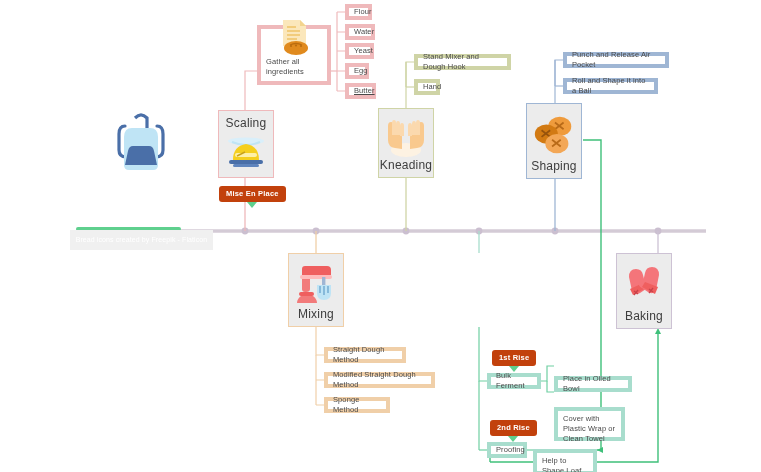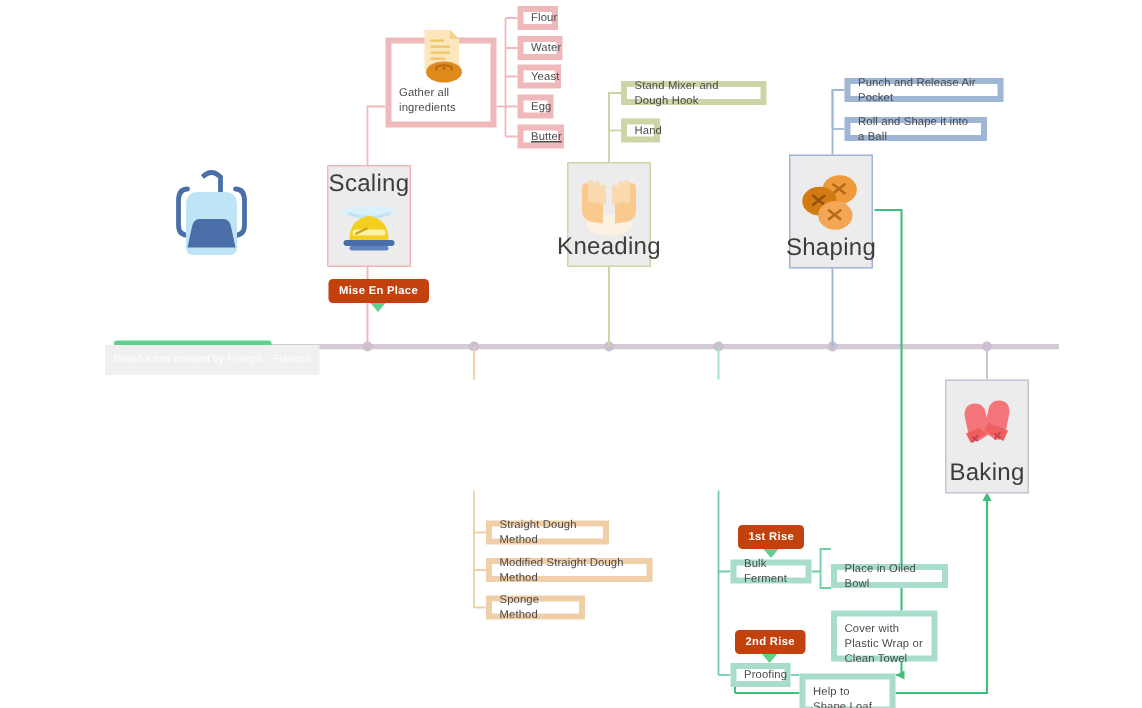--- a/index.html
+++ b/index.html
@@ -22,21 +22,21 @@
     background: #ececec;
     border: 1px solid #c8c8c8;
     display: flex;
     flex-direction: column;
     align-items: center;
     justify-content: flex-end;
     padding: 6px 4px 5px 4px;
   }
   .node .icon { flex: 1 1 auto; display:flex; align-items:center; justify-content:center; width:100%; }
   .node .label {
-    font-size: 16px;
+    font-size: 12px;
     color: #3d3d3d;
     letter-spacing: .2px;
     text-align: center;
     line-height: 14px;
     white-space: nowrap;
   }
   .node.top .label { order: -1; margin-bottom: 2px; }
 
   
   .leaf {
@@ -215,23 +215,38 @@
         <path d="M25 9 l9 7 M34 9 l-9 7" stroke="#b86a18" stroke-width="1.8" fill="none"></path>
         <ellipse cx="16" cy="21" rx="12" ry="10" fill="#d27a13"></ellipse>
         <path d="M11 17 l9 7 M20 17 l-9 7" stroke="#96520c" stroke-width="1.8" fill="none"></path>
         <ellipse cx="27" cy="31" rx="12" ry="10" fill="#f3a756"></ellipse>
         <path d="M22 27 l9 7 M31 27 l-9 7" stroke="#b86a18" stroke-width="1.8" fill="none"></path>
       </svg>
     </span>
     <span class="label">Shaping</span>
   </div>
 
-
-
-  <div class="node c-lilac" style="left:630px;top:253px;width:56px;height:76px;">
+  <div class="node c-orange" style="left:288px;top:253px;width:56px;height:74px;">
+    <span class="icon">
+      <svg width="46" height="44" viewBox="0 0 46 44">
+        <path d="M9 7 q0 -3 3 -3 h22 q4 0 4 4 v5 h-29 z" fill="#ef5f5f"></path>
+        <rect x="7" y="13" width="32" height="4" rx="2" fill="#fbb"></rect>
+        <path d="M9 17 h8 v10 q0 3 -4 3 h-1 q-3 0 -3 -3 z" fill="#f27b7b"></path>
+        <rect x="6" y="30" width="15" height="4" rx="2" fill="#ef5f5f"></rect>
+        <path d="M8 34 q-4 3 -4 7 h20 q0 -4 -4 -7 z" fill="#f27b7b"></path>
+        <rect x="29" y="15" width="3.4" height="8" fill="#9fb6d4"></rect>
+        <path d="M24 23 h14 v8 q0 7 -7 7 q-7 0 -7 -7 z" fill="#bfe4f5"></path>
+        <path d="M27 24 v7 M31 24 v9 M35 24 v7" stroke="#6fa8cf" stroke-width="1.4" fill="none"></path>
+      </svg>
+    </span>
+    <span class="label">Mixing</span>
+  </div>
+
+
+  <div class="node c-lilac" style="left:616px;top:253px;width:56px;height:76px;">
     <span class="icon">
       <svg width="46" height="44" viewBox="0 0 46 44">
         <path d="M8 14 q0 -8 7 -8 q6 0 7 6 l2 8 q3 -2 4 1 q1 3 -3 5 l-6 4 q-5 3 -8 -2 z" fill="#f4757a"></path>
         <path d="M9 26 l13 -6 l3 5 l-13 7 z" fill="#ef5f5f"></path>
         <path d="M13 28 l4 3 M17 27 l-4 5" stroke="#c9434a" stroke-width="1.3" fill="none"></path>
         <path d="M38 12 q0 -8 -7 -8 q-6 0 -7 6 l-2 9 q-3 -2 -4 1 q-1 3 3 5 l6 4 q5 3 8 -2 z" fill="#f4757a"></path>
         <path d="M37 24 l-13 -5 l-3 5 l13 7 z" fill="#ef5f5f"></path>
         <path d="M28 26 l4 3 M32 25 l-4 5" stroke="#c9434a" stroke-width="1.3" fill="none"></path>
       </svg>
     </span>

